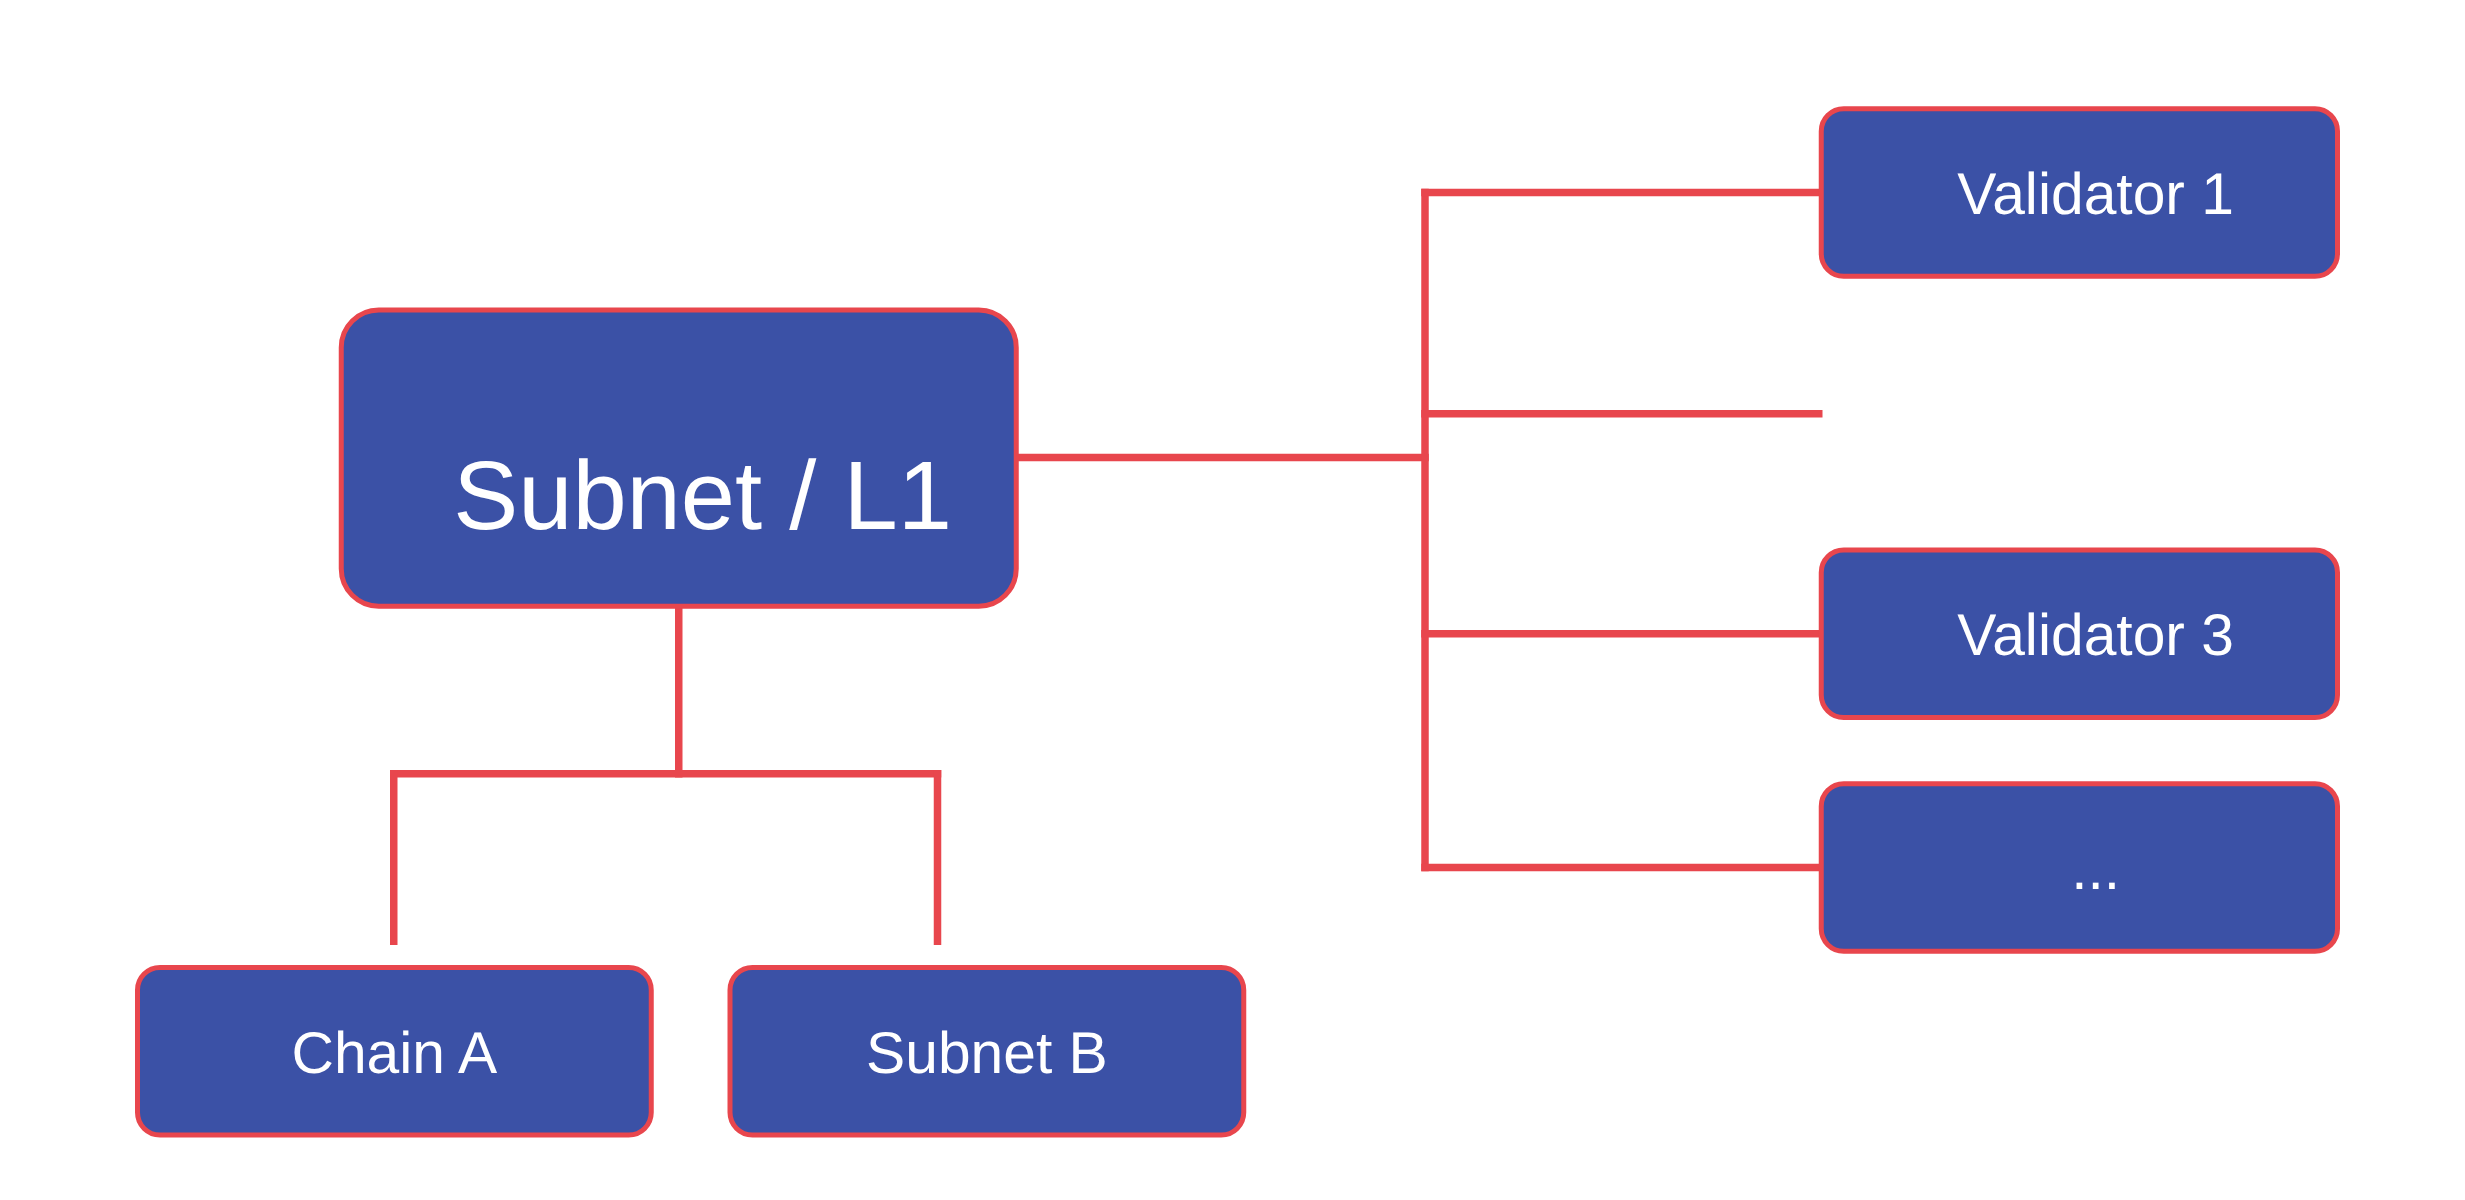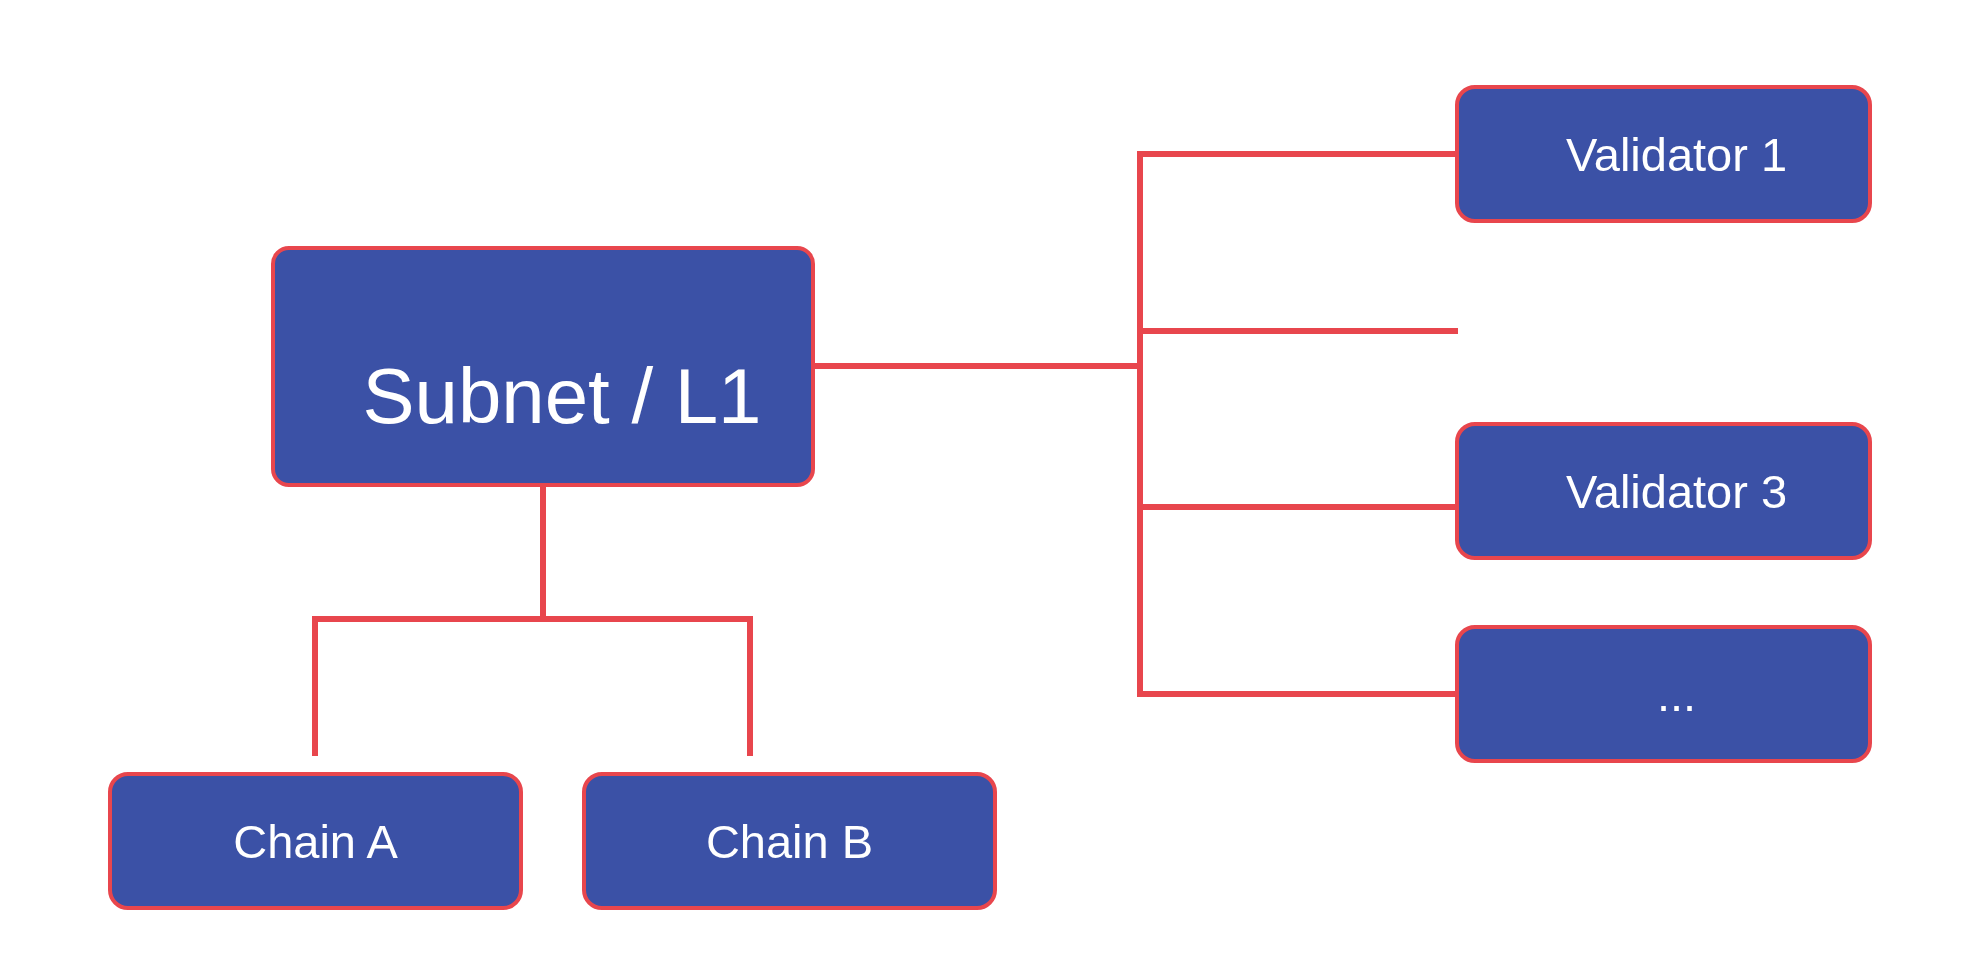--- a/index.html
+++ b/index.html
@@ -35,34 +35,34 @@
     border: 4px solid var(--line-color);
     color: var(--text-color);
     display: flex;
     align-items: center;
     justify-content: center;
     font-weight: 400;
   }
   .node--subnet {
     left: 271px; top: 246px;
     width: 544px; height: 241px;
-    border-radius: 18px;
+    border-radius: 32px;
     font-size: 78px;
     padding-left: 38px;
   }
   .node--subnet .label { transform: translateY(30px); }
   .node--small {
     width: 417px; height: 138px;
     border-radius: 20px;
     font-size: 47px;
   }
   .node--validator { left: 1455px; padding-left: 26px; }
   .node--v1 { top: 85px; }
   .node--v2 { top: 262px; }
-  .node--v3 { top: 422px; }
+  .node--v3 { top: 438px; }
   .node--v4 { top: 625px; }
   .node--chain { top: 753px; width: 415px; margin-top: 19px; }
   .node--chain-a { left: 108px; }
   .node--chain-b { left: 582px; }
 </style>
 </head>
 <body>
 
 <div class="canvas">
 
@@ -94,16 +94,16 @@
 
   <div class="node node--small node--validator node--v4">
     <span class="label">...</span>
   </div>
 
   <div class="node node--small node--chain node--chain-a">
     <span class="label">Chain A</span>
   </div>
 
   <div class="node node--small node--chain node--chain-b">
-    <span class="label">Chain B</span>
+    <span class="label">Subnet B</span>
   </div>
 
 </div>
 
 </body></html>

